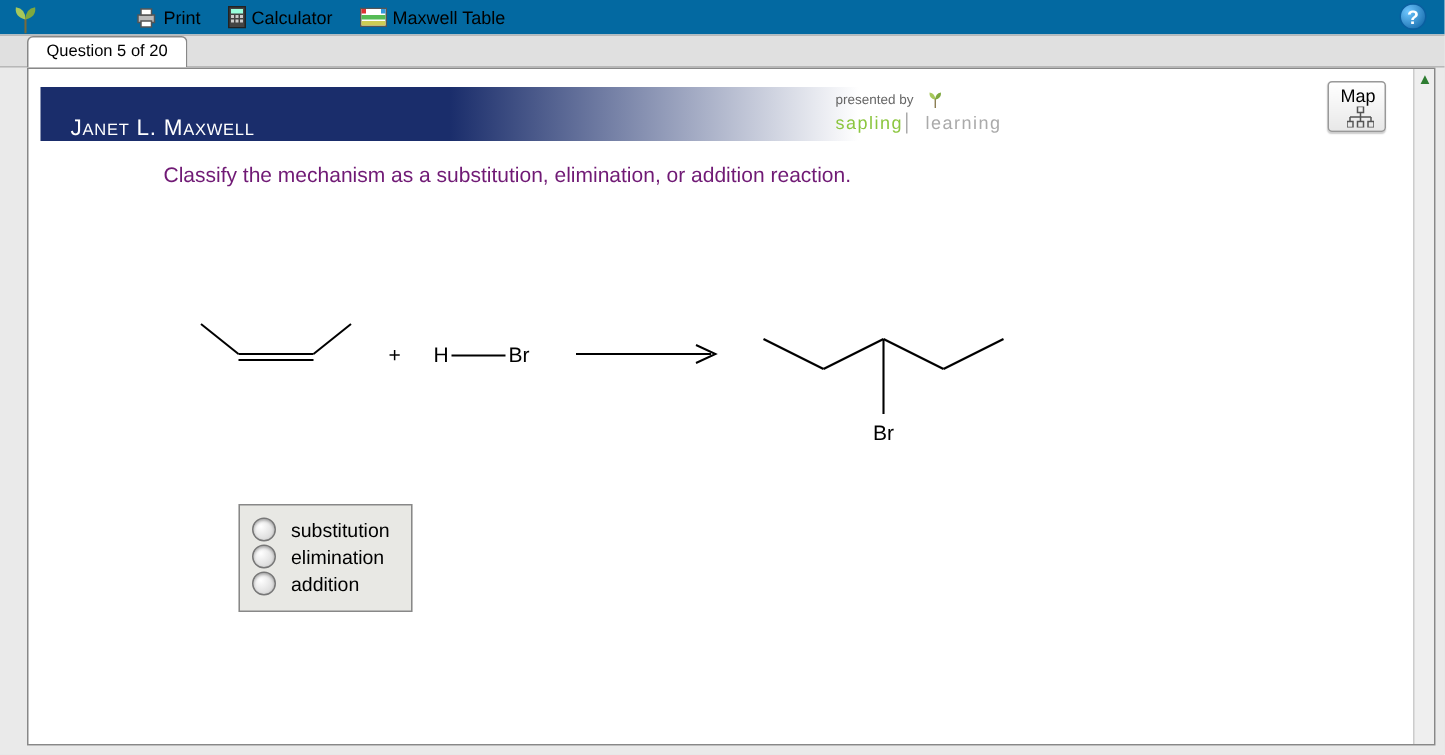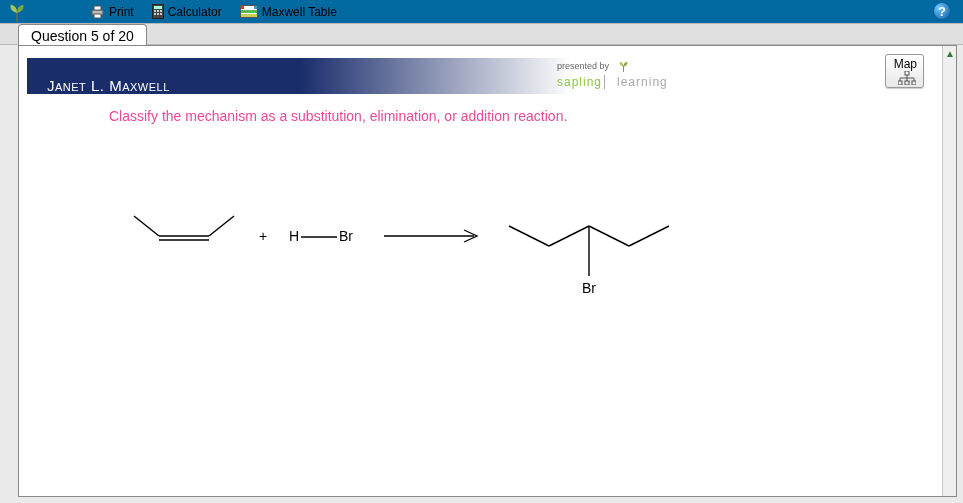--- a/index.html
+++ b/index.html
@@ -55,21 +55,21 @@
   }
   .qtab {
     position: absolute;
     left: 18px; top: 0;
     height: 21px;
     padding: 3px 12px 0 12px;
     background: #ffffff;
     border: 1px solid #888;
     border-bottom: none;
     border-radius: 4px 4px 0 0;
-    font-size: 14px;
+    font-size: 11px;
   }
   .content-frame {
     position: absolute;
     left: 18px; right: 6px; top: 45px; bottom: 6px;
     background: #ffffff;
     border: 1px solid #888;
     overflow: hidden;
   }
   .scroll-track {
     position: absolute;
@@ -138,21 +138,21 @@
     display: flex;
     align-items: center;
     cursor: pointer;
     box-shadow: 0 1px 1px rgba(0,0,0,0.2);
     flex-direction: column;
   }
   .map-btn svg { margin-left: 4px; }
   .prompt {
     margin: 14px 0 0 90px;
     font-size: 14px;
-    color: #ec4899;
+    color: #701a75;
   }
   .reaction {
     position: absolute;
     left: 110px; top: 150px;
     width: 650px; height: 110px;
   }
   .answer-box {
     position: absolute;
     left: 140px; top: 290px;
     border: 1px solid #888;
@@ -278,19 +278,33 @@
       <g stroke="#000" stroke-width="1.4" fill="none">
         <line x1="380" y1="30" x2="420" y2="50"></line>
         <line x1="420" y1="50" x2="460" y2="30"></line>
         <line x1="460" y1="30" x2="500" y2="50"></line>
         <line x1="500" y1="50" x2="540" y2="30"></line>
         <line x1="460" y1="30" x2="460" y2="80"></line>
       </g>
       <text x="453" y="97" font-size="14">Br</text>
     </svg>
 
+    <div class="answer-box">
+      <div class="opt">
+        <div class="radio"></div>
+        <span class="opt-label">substitution</span>
+      </div>
+      <div class="opt">
+        <div class="radio"></div>
+        <span class="opt-label">elimination</span>
+      </div>
+      <div class="opt">
+        <div class="radio"></div>
+        <span class="opt-label">addition</span>
+      </div>
+    </div>
 
     <div class="scroll-track">
       <div class="scroll-up">▲</div>
     </div>
 
   </div>
 </div>
 
 </body></html>

